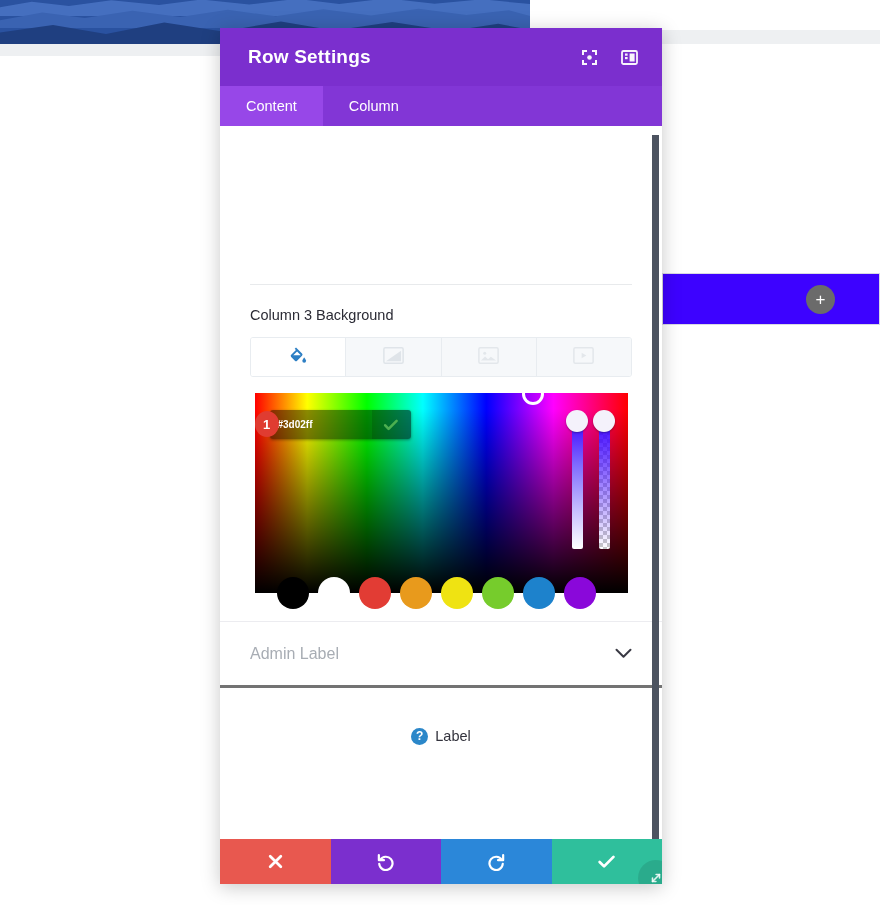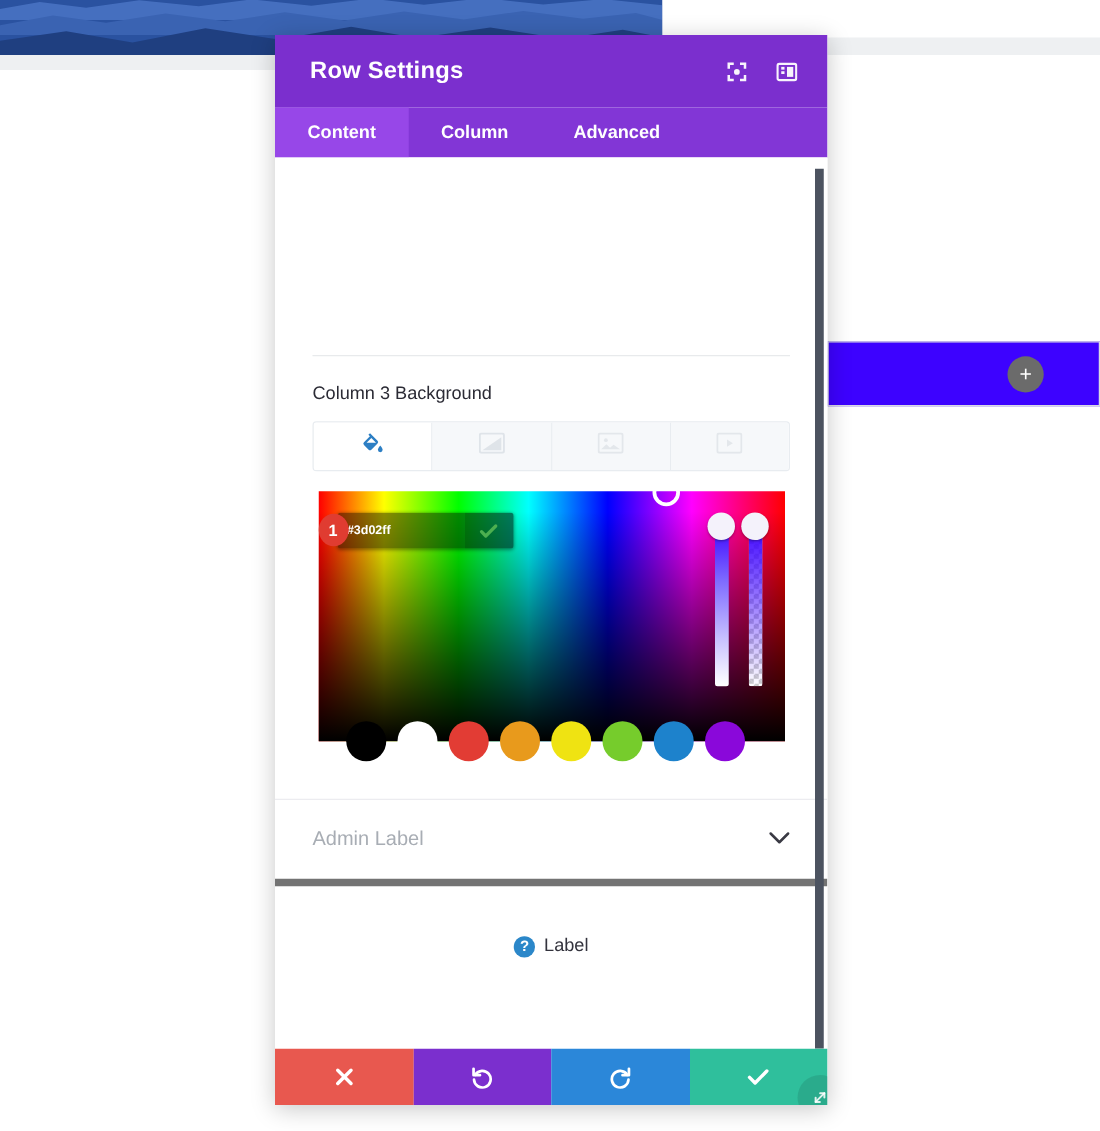--- a/index.html
+++ b/index.html
@@ -161,21 +161,21 @@
     background: #8236d6;
     display: flex;
     flex: 0 0 auto;
   }
   .tab {
     display: flex;
     align-items: center;
     justify-content: center;
     color: #ffffff;
     font-size: 14.5px;
-    font-weight: bold;
+    font-weight: normal;
     cursor: pointer;
     padding: 0 26px;
   }
   .tab.tab-active {
     background: #9747e8;
   }
 
   
   #modal-body {
     flex: 1 1 auto;
@@ -374,27 +374,27 @@
   }
   .swatch {
     width: 32px;
     height: 32px;
     border-radius: 50%;
     cursor: pointer;
   }
 
   
   #admin-label-row {
-    margin-top: 46px;
+    margin-top: 28px;
     height: 63px;
     display: flex;
     align-items: center;
     padding: 0 30px;
     border-top: 1px solid #ececf0;
-    border-bottom: 6px solid #737373;
+    border-bottom: 3px solid #737373;
     cursor: pointer;
   }
   #admin-label-text {
     flex: 1;
     font-size: 16px;
     color: #a8adb4;
   }
   #admin-label-chevron { color: #3a3a44; }
 
   
@@ -506,21 +506,20 @@
         <rect x="4" y="4.5" width="2.6" height="2.2" fill="#ffffff"></rect>
         <rect x="4" y="8" width="2.6" height="2.2" fill="#ffffff"></rect>
         <rect x="8.6" y="4.5" width="5" height="8" fill="#ffffff"></rect>
       </svg>
     </div>
   </div>
 
   <div id="modal-tabs">
     <div class="tab tab-active">Content</div>
     <div class="tab">Column</div>
-    <div class="tab">Advanced</div>
   </div>
 
   <div id="modal-body">
     <div id="modal-scroll-inner">
 
       <div id="top-blank-area"></div>
       <div class="section-divider"></div>
 
       <div id="bg-section">
         <div id="bg-section-label">Column 3 Background</div>

